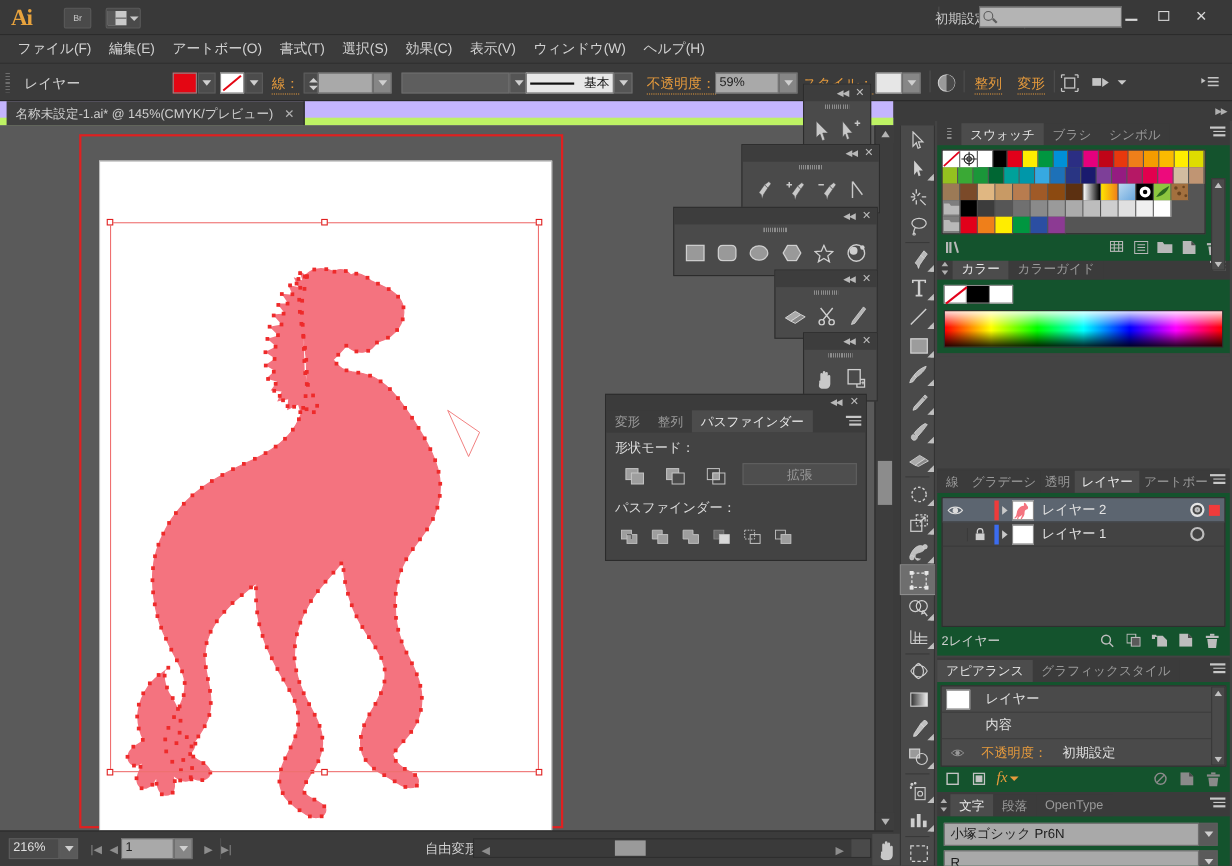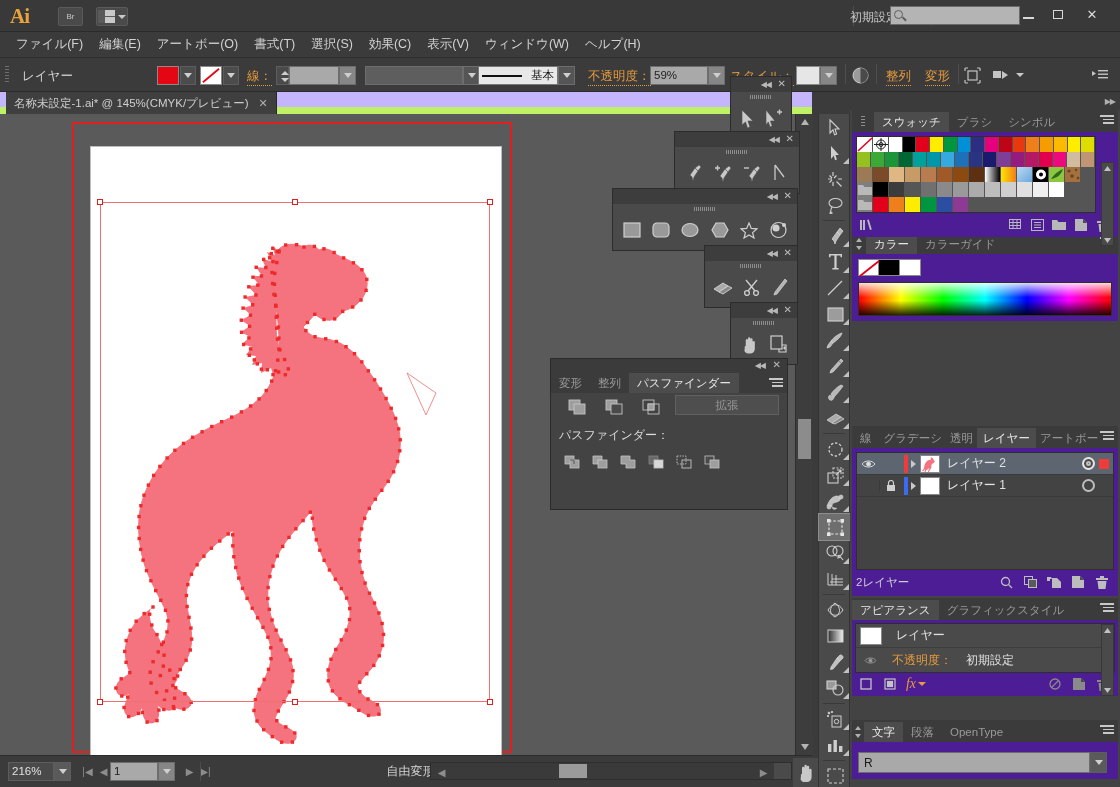--- a/index.html
+++ b/index.html
@@ -95,21 +95,21 @@
   
   .dock{position:absolute;left:850px;top:96px;width:270px;height:691px;background:#434343;}
   .dock-top{position:absolute;left:0;top:0;width:270px;height:14px;background:#3b3b3b;}
   .panel{position:absolute;left:2px;width:266px;background:#434343;}
   .ptabs{position:relative;height:22px;background:#3b3b3b;display:flex;align-items:flex-end;}
   .ptab{height:20px;padding:0 8px;display:flex;align-items:center;background:#3b3b3b;color:#9a9a9a;font-size:11.5px;white-space:nowrap;}
   .ptab.active{background:#4c4c4c;color:#e8e8e8;}
   .pmenu{position:absolute;right:4px;top:5px;width:14px;height:12px;}
   .pmenu i{display:block;height:1.5px;background:#c8c8c8;margin-bottom:2px;}
   .pmenu i:nth-child(1){width:14px;} .pmenu i:nth-child(2){width:11px;margin-left:3px;} .pmenu i:nth-child(3){width:11px;margin-left:3px;}
-  .pbody{background:#4c1d95;padding:4px;}
+  .pbody{background:#14532d;padding:4px;}
 
   
   .sw-grid{background:#555;border:1px solid #2e2e2e;padding:0;width:240px;}
   .sw-row{display:flex;height:15px;}
   .sw{width:16px;height:15px;border-right:1px solid #555;}
   .sw-scroll{position:absolute;right:4px;top:30px;width:13px;height:84px;background:#4a4a4a;border:1px solid #383838;}
   .sw-foot{display:flex;align-items:center;height:20px;margin-top:2px;}
   .sw-foot .ic{width:22px;height:18px;display:flex;align-items:center;justify-content:center;color:#b8b8b8;}
 
   
@@ -866,20 +866,21 @@
     <div class="pf-tabs">
       <div class="ptab">変形</div>
       <div class="ptab">整列</div>
       <div class="ptab active">パスファインダー</div>
       <div class="pmenu">
           <i></i>
           <i></i>
           <i></i>
         </div>
     </div>
+    <div class="pf-label">形状モード：</div>
     <div class="pf-icons" style="position:relative;align-items:flex-start;">
       <div class="pf-ic2">
         <svg width="19" height="17" viewBox="0 0 19 17" fill="#9e9e9e" stroke="#c4c4c4" stroke-width=".9">
             <rect x="1" y="1" width="11" height="10"></rect>
             <rect x="6" y="5" width="11" height="10"></rect>
           </svg>
       </div>
       <div class="pf-ic2">
         <svg width="19" height="17" viewBox="0 0 19 17" fill="#9e9e9e" stroke="#c4c4c4" stroke-width=".9">
             <rect x="1" y="1" width="11" height="10"></rect>
@@ -1445,20 +1446,24 @@
             <i></i>
             <i></i>
           </div>
       </div>
       <div class="pbody" style="padding:3px;position:relative;">
         <div class="ap-list">
           <div class="ap-row">
             <span class="ap-thumb"></span>
             <span style="margin-left:14px;color:#e0e0e0;font-size:12px">レイヤー</span>
           </div>
+          <div class="ap-row">
+            <span style="width:22px"></span>
+            <span style="margin-left:14px;color:#e0e0e0;font-size:12px">内容</span>
+          </div>
           <div class="ap-row" style="border-bottom:none">
             <span style="width:20px;display:flex;justify-content:center">
               <svg width="13" height="9" viewBox="0 0 13 9" fill="none" stroke="#9a9a9a" stroke-width=".9">
                   <path d="M1 4.5c2.6-3.4 8.4-3.4 11 0-2.6 3.4-8.4 3.4-11 0z"></path>
                   <circle cx="6.5" cy="4.5" r="1.6" fill="#9a9a9a"></circle>
                 </svg>
             </span>
             <span class="orange" style="margin-left:12px;font-size:12px">不透明度：</span>
             <span style="margin-left:14px;color:#e0e0e0;font-size:12px">初期設定</span>
           </div>
@@ -1523,20 +1528,26 @@
         <div class="ptab active">文字</div>
         <div class="ptab">段落</div>
         <div class="ptab">OpenType</div>
         <div class="pmenu">
             <i></i>
             <i></i>
             <i></i>
           </div>
       </div>
       <div class="pbody" style="padding:6px;">
+        <div style="display:flex;">
+          <input class="ch-wide" readonly="" value="小塚ゴシック Pr6N" style="">
+          <span class="ch-dd" style="height:21px">
+              <span class="dd-caret"></span>
+            </span>
+        </div>
         <div style="display:flex;margin-top:4px;">
           <input class="ch-wide" readonly="" value="R" style="">
           <span class="ch-dd" style="height:21px">
               <span class="dd-caret"></span>
             </span>
         </div>
 
       </div>
     </div>
 

